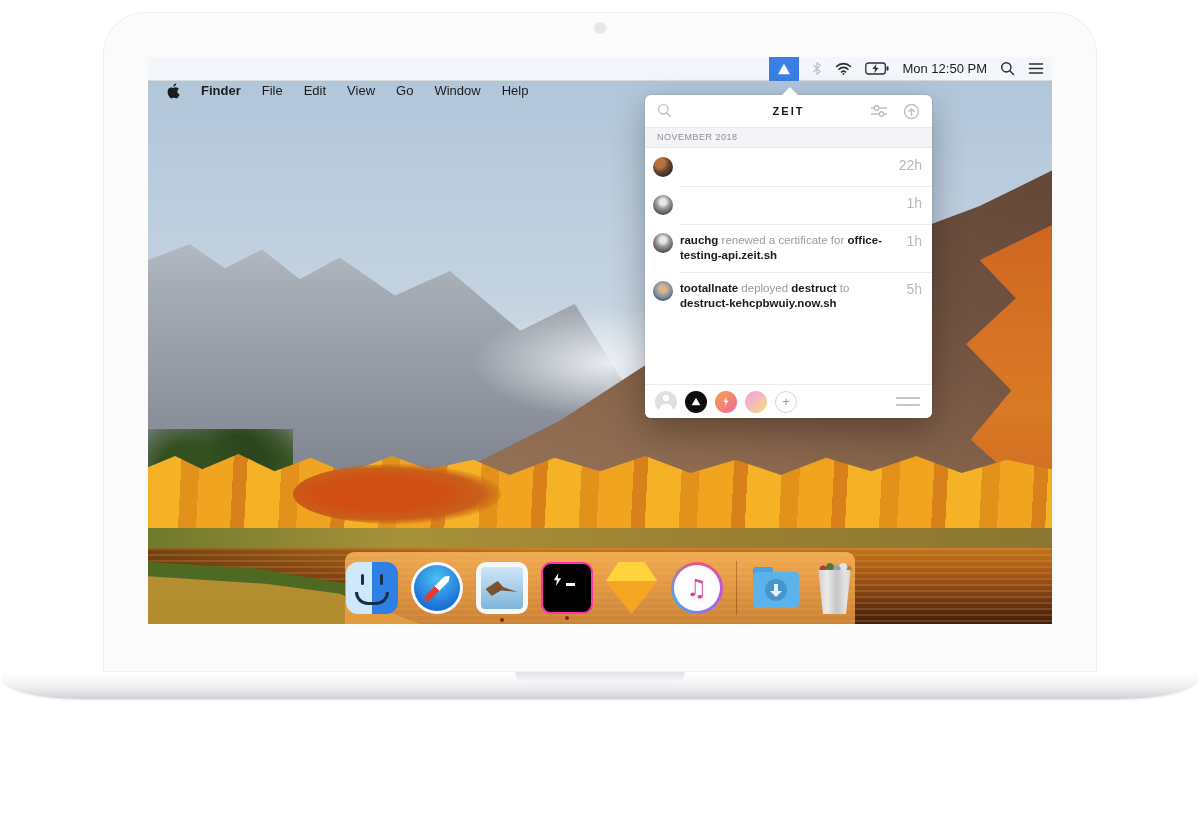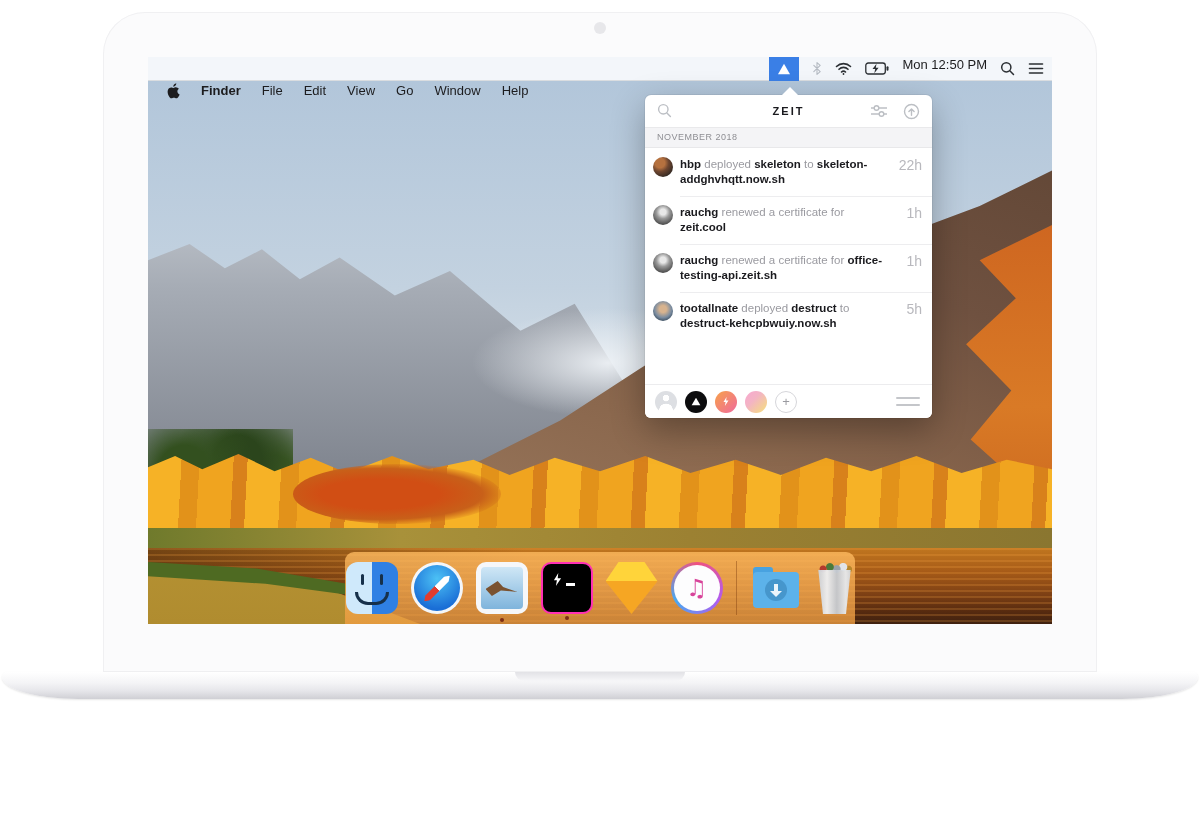--- a/index.html
+++ b/index.html
@@ -19,21 +19,21 @@
   
   .screen{position:absolute;left:148px;top:57px;width:904px;height:567px;overflow:hidden;background:#9eb4c6;}
 
   
   .menubar{position:absolute;left:0;top:0;right:0;height:24px;background:rgba(247,249,252,.96);
            display:flex;align-items:center;font-size:13px;color:#1c1c1e;z-index:20;
            border-bottom:1px solid rgba(0,0,0,.10);box-sizing:border-box;padding:0 8px 0 18px;}
   .mb-left{display:flex;align-items:center;gap:21px;margin-top:44px;}
   .mb-item{cursor:default;}
   .mb-item.active{font-weight:700;}
-  .mb-right{margin-left:auto;display:flex;gap:13px;}
+  .mb-right{margin-left:auto;display:flex;align-items:center;gap:13px;}
   .zeit-tray{width:30px;height:24px;background:#3a7fe6;display:flex;align-items:center;justify-content:center;}
   .mb-clock{font-size:13px;}
   .mb-ic{display:flex;align-items:center;}
 
   
   .wallpaper{position:absolute;left:0;top:24px;right:0;bottom:0;overflow:hidden;}
   .wp{position:absolute;inset:0;}
   .sky{background:linear-gradient(180deg,#b2c6da 0%,#c3d2e0 38%,#dde4ea 68%,#ebeef0 100%);}
   .ridge{background:linear-gradient(180deg,#d7dce2 8%,#a6acb5 38%,#7d828c 75%);
      clip-path:polygon(0 33%,4.6% 30%,8.5% 34.5%,12.6% 31%,16.8% 36.5%,21.2% 32.5%,27.3% 39.5%,33.4% 35%,41.2% 46%,47.2% 41%,52.8% 56%,61.1% 46%,69.9% 40%,77.7% 46%,83.2% 36.5%,88.7% 40%,94.2% 31%,100% 34%,100% 100%,0 100%);}
@@ -263,26 +263,24 @@
           <svg width="17" height="17" viewBox="0 0 17 17" fill="none" stroke="#bcbfc4" stroke-width="1.4" stroke-linecap="round" stroke-linejoin="round">
             <circle cx="8.5" cy="8.5" r="7"></circle>
             <path d="M8.5 12.2 V6.4 M5.9 8.6 L8.5 6 L11.1 8.6"></path>
           </svg>
         </span>
       </div>
       <div class="panel-section">NOVEMBER 2018</div>
       <div class="event-list">
           <div class="event-row">
             <span class="avatar av0"></span>
-            <span class="event-text"><span class="b">hbp</span> <span class="g">deployed</span> <span class="b">skeleton</span> <span class="g">to</span> <span class="b">skeleton-addghvhqtt.now.sh</span></span>
             <span class="event-time">22h</span>
           </div>
           <div class="event-row">
             <span class="avatar av1"></span>
-            <span class="event-text"><span class="b">rauchg</span> <span class="g">renewed a certificate for</span> <span class="b">zeit.cool</span></span>
             <span class="event-time">1h</span>
           </div>
           <div class="event-row">
             <span class="avatar av2"></span>
             <span class="event-text"><span class="b">rauchg</span> <span class="g">renewed a certificate for</span> <span class="b">office-testing-api.zeit.sh</span></span>
             <span class="event-time">1h</span>
           </div>
           <div class="event-row">
             <span class="avatar av3"></span>
             <span class="event-text"><span class="b">tootallnate</span> <span class="g">deployed</span> <span class="b">destruct</span> <span class="g">to</span> <span class="b">destruct-kehcpbwuiy.now.sh</span></span>

